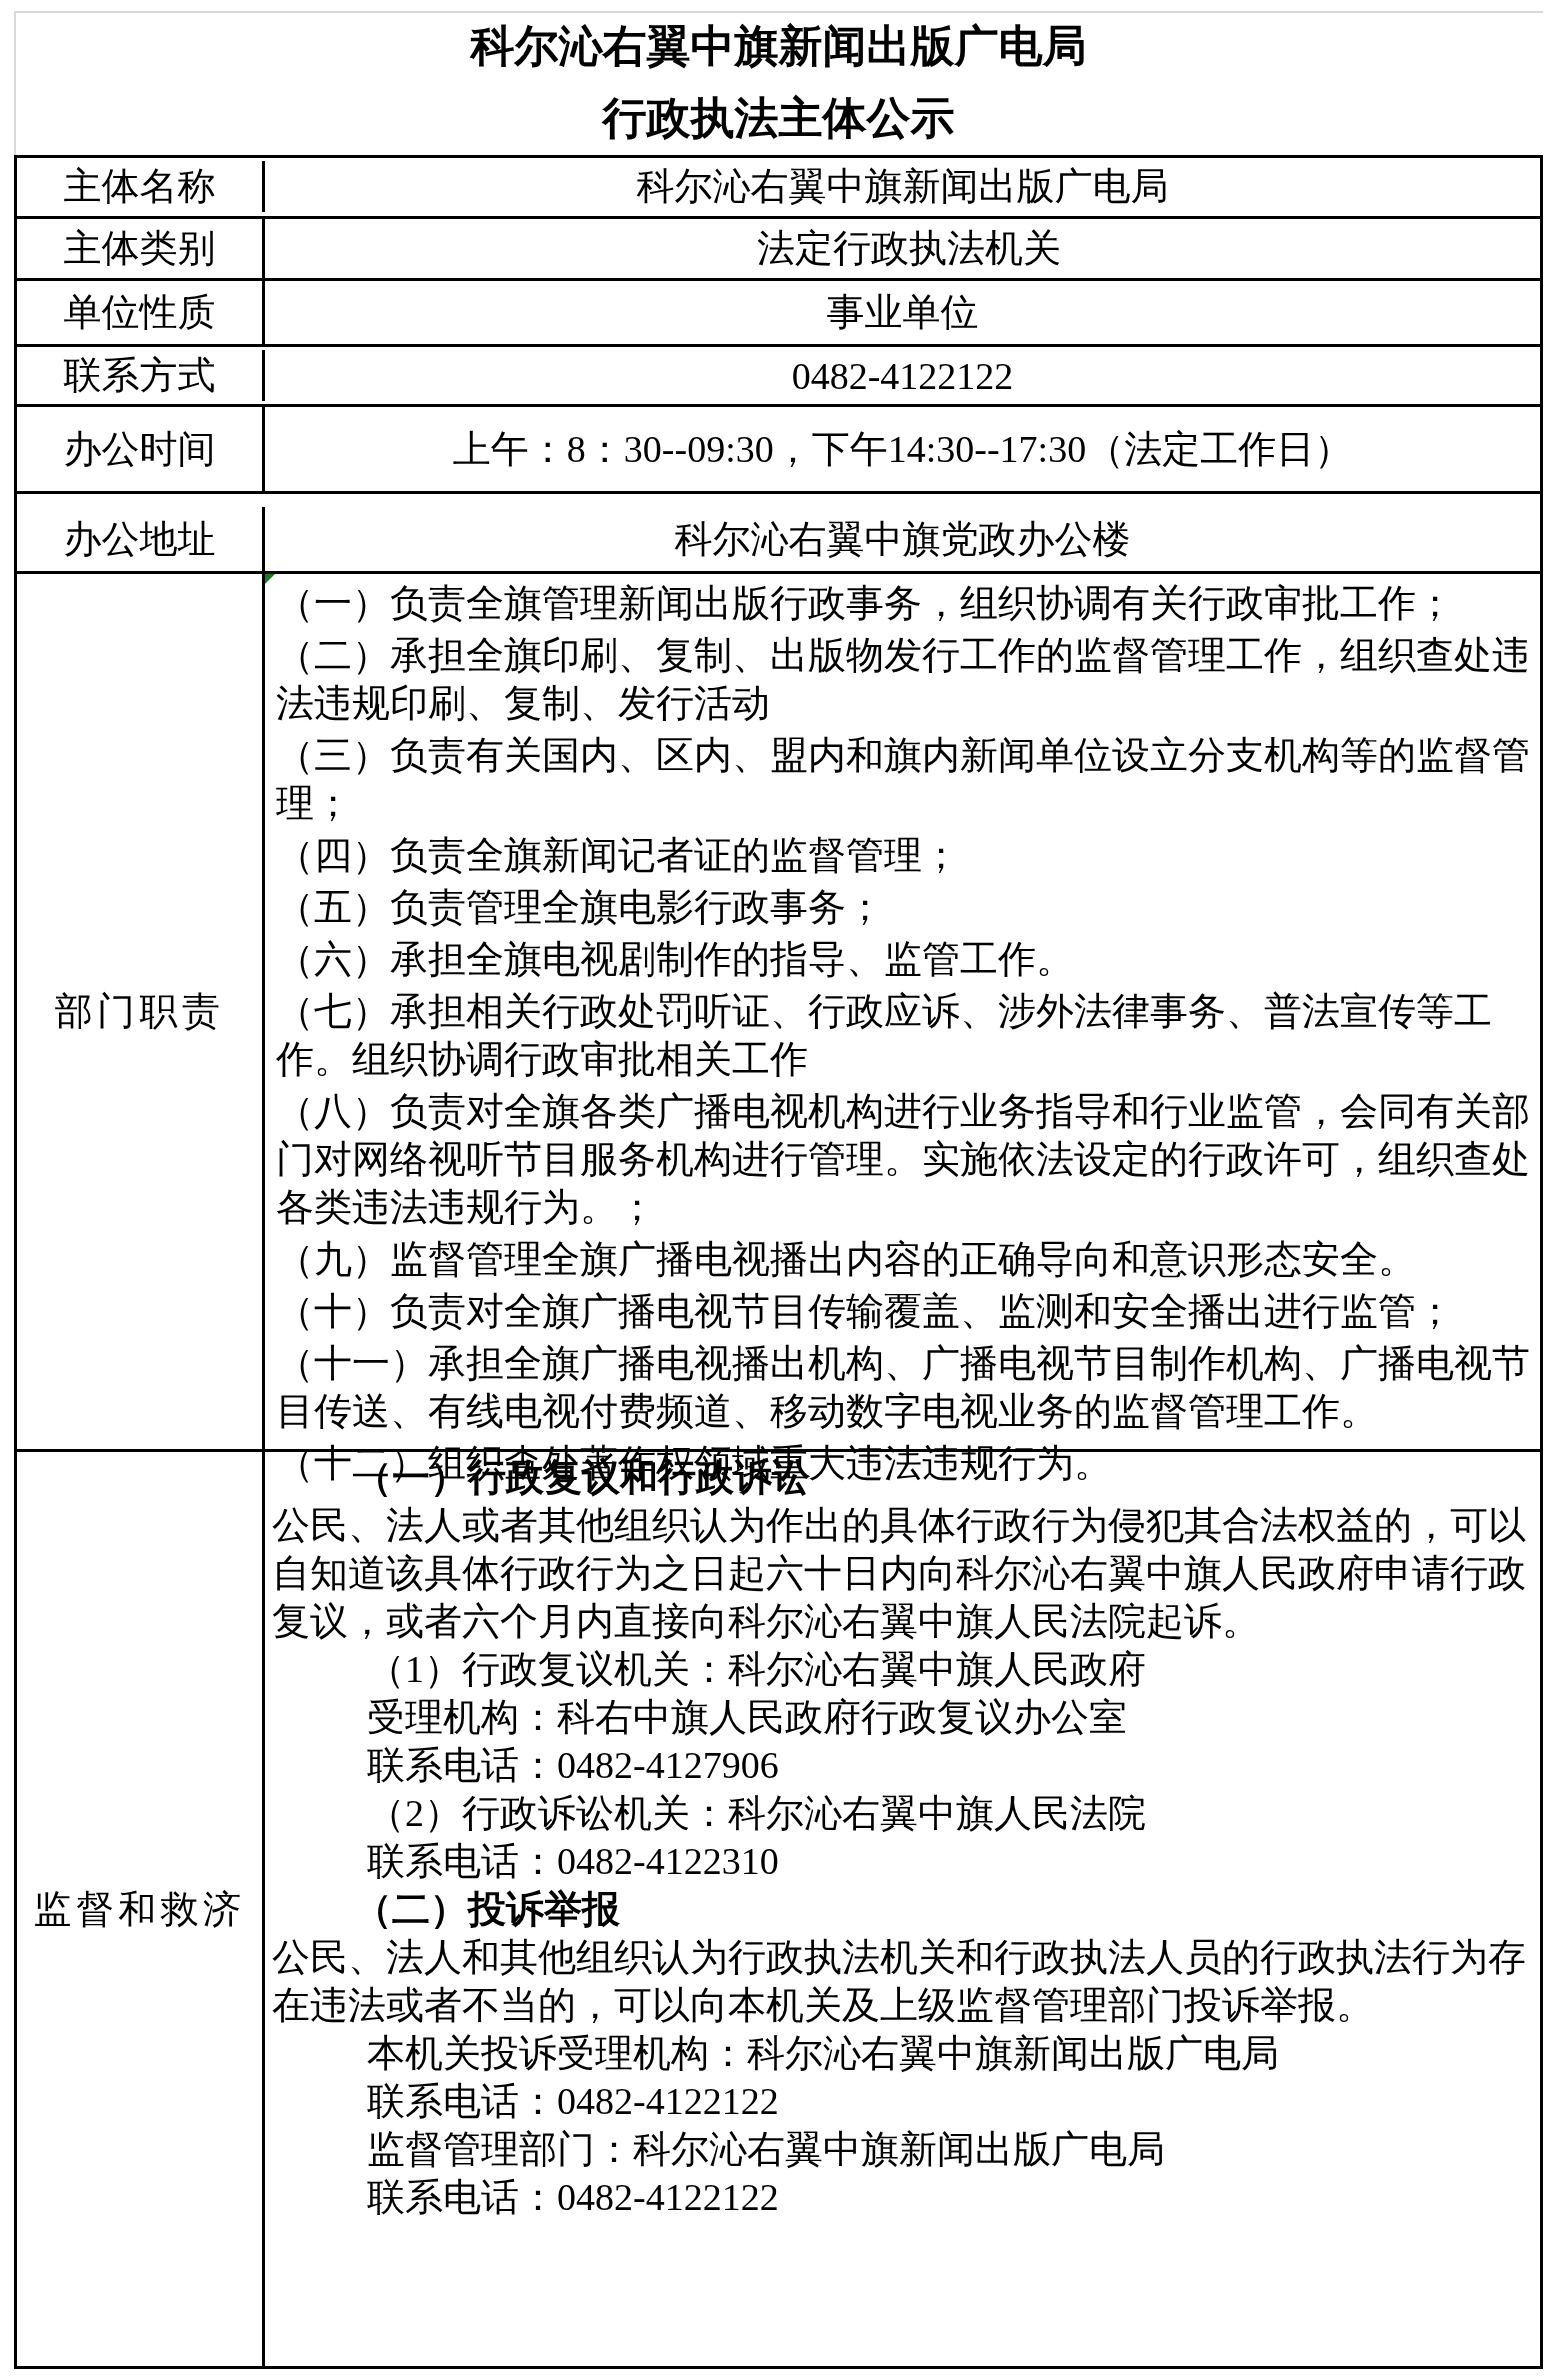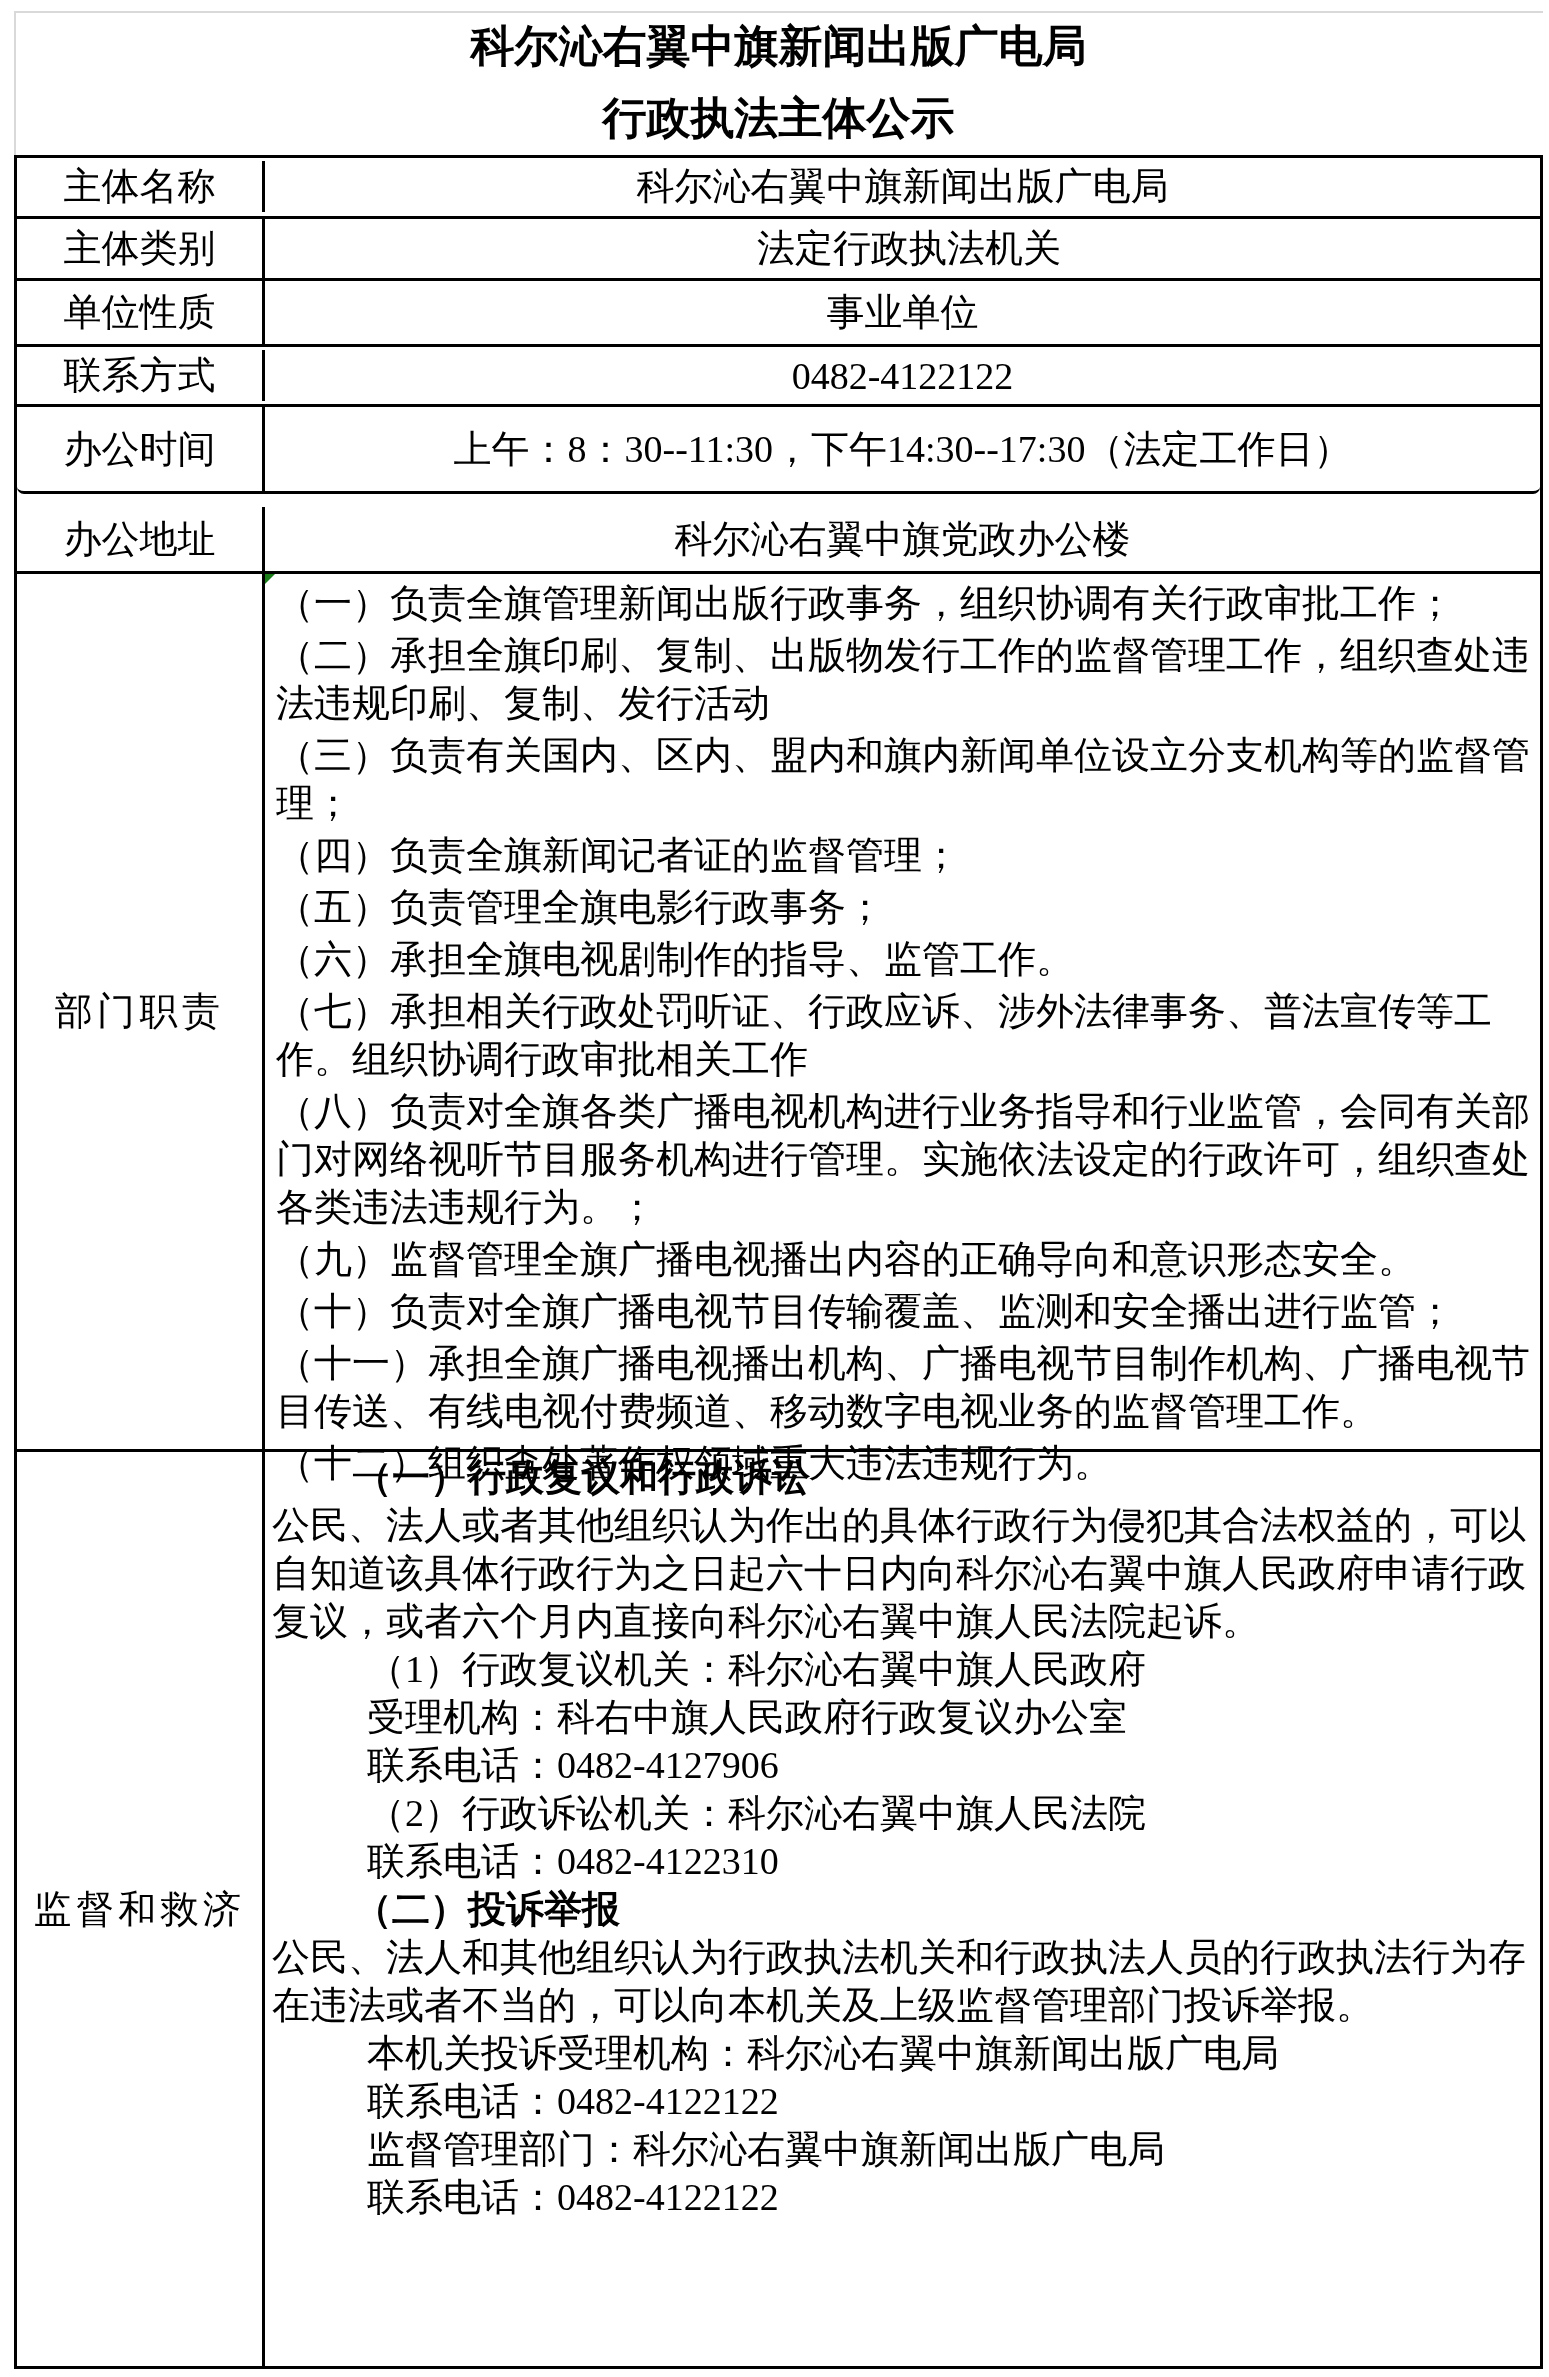--- a/index.html
+++ b/index.html
@@ -58,21 +58,21 @@
     text-align: left;
     position: relative;
     padding: 0.9px 5.3px 0 7px;
     line-height: 48px;
     font-size: 38px;
     word-break: break-all;
   }
   .h-66 { height: 58px; align-items: center; }
   .h-68 { height: 60px; gap: 13px; }
   .h-72 { height: 63px; }
-  .h-96 { height: 84px; border-radius: 7px; }
+  .h-96 { height: 84px; }
   .h-74 { height: 65px; margin-top: 13px; }
   .h-duties { height: 875px; }
   .h-superv { height: 920px; }
   .duty-item { margin: 4px; }
   .sv-heading { font-weight: bold; padding-left: 82px; }
   .sv-para { padding-left: 0; }
   .sv-sub { padding-left: 95px; }
   .corner-indicator {
     position: absolute; left: 0; top: 0;
     width: 0; height: 0;
@@ -108,21 +108,21 @@
     <div class="value-cell">事业单位</div>
   </div>
 
   <div class="t-row h-66">
     <div class="label-cell">联系方式</div>
     <div class="value-cell">0482-4122122</div>
   </div>
 
   <div class="t-row h-96">
     <div class="label-cell">办公时间</div>
-    <div class="value-cell">上午：8：30--11:30，下午14:30--17:30（法定工作日）</div>
+    <div class="value-cell">上午：8：30--09:30，下午14:30--17:30（法定工作日）</div>
   </div>
 
   <div class="t-row h-74">
     <div class="label-cell">办公地址</div>
     <div class="value-cell">科尔沁右翼中旗党政办公楼</div>
   </div>
 
   <div class="t-row h-duties">
     <div class="label-cell spaced">部门职责</div>
     <div class="value-cell textblock">

